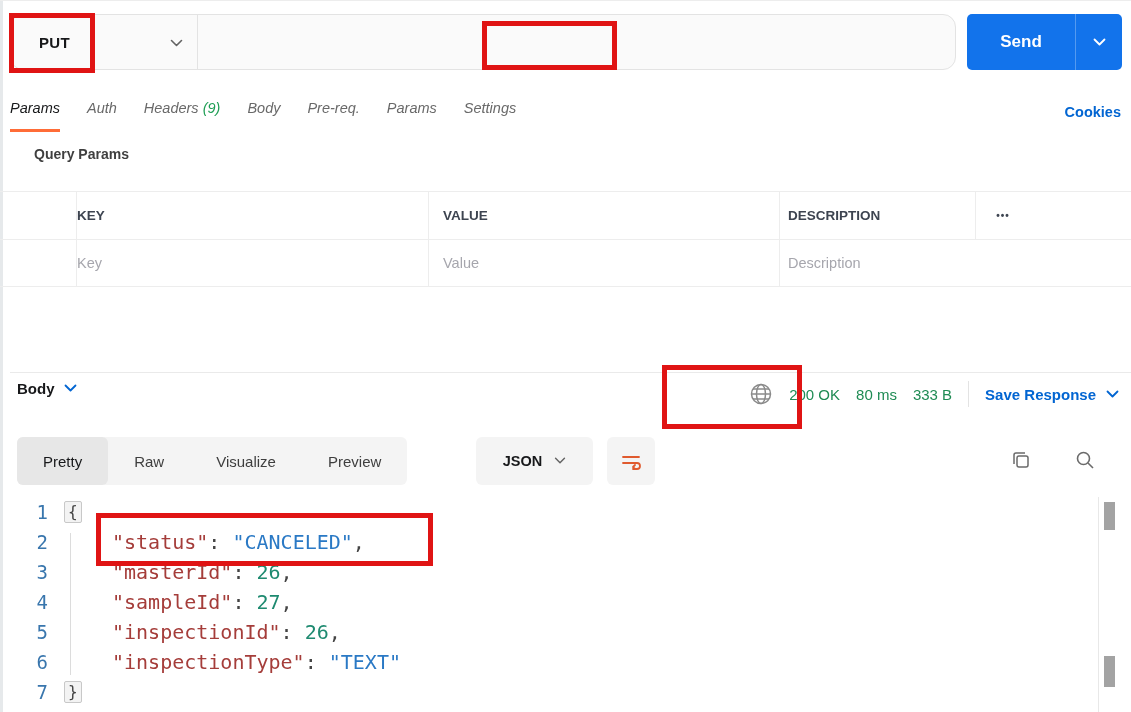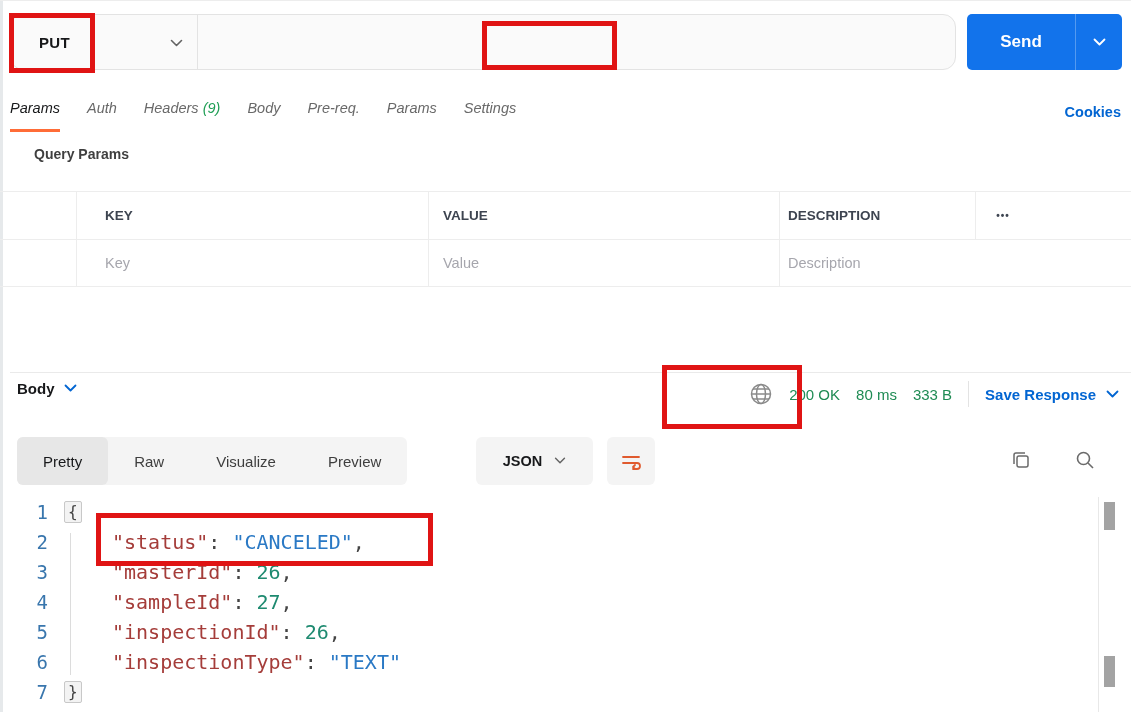--- a/index.html
+++ b/index.html
@@ -48,21 +48,21 @@
     display:flex; align-items:center;
     font-size:13.5px; font-weight:bold; color:#3d4450;
   }
   .tdata {
     left:0; top:240px; width:1131px; height:47px;
     border-bottom:1px solid #ededed;
     display:flex; align-items:center; font-size:14.5px; color:#a6a6ad;
   }
   .cell { height:100%; display:flex; align-items:center; }
   .c-check { width:76px; }
-  .c-key   { width:352px; border-left:1px solid #ededed; padding-left:28px; }
+  .c-key   { width:352px; border-left:1px solid #ededed; padding-left:0; }
   .c-val   { width:351px; border-left:1px solid #ededed; padding-left:14px; }
   .c-desc  { width:196px; border-left:1px solid #ededed; padding-left:8px; }
   .c-desc-grow { flex:1; border-left:1px solid #ededed; padding-left:8px; }
   .c-more  { width:55px; border-left:1px solid #ededed; justify-content:center; }
   .c-bulk  { flex:1; border-left:1px solid #ededed; padding-left:14px; }
   .more-glyph { font-size:10px; color:#3d4450; letter-spacing:1px; }
 
   
   .section-divider { left:10px; top:372px; width:1121px; height:1px; background:#eaeaea; }
   .body-row { left:17px; top:380px; display:flex; align-items:center; gap:9px; }

